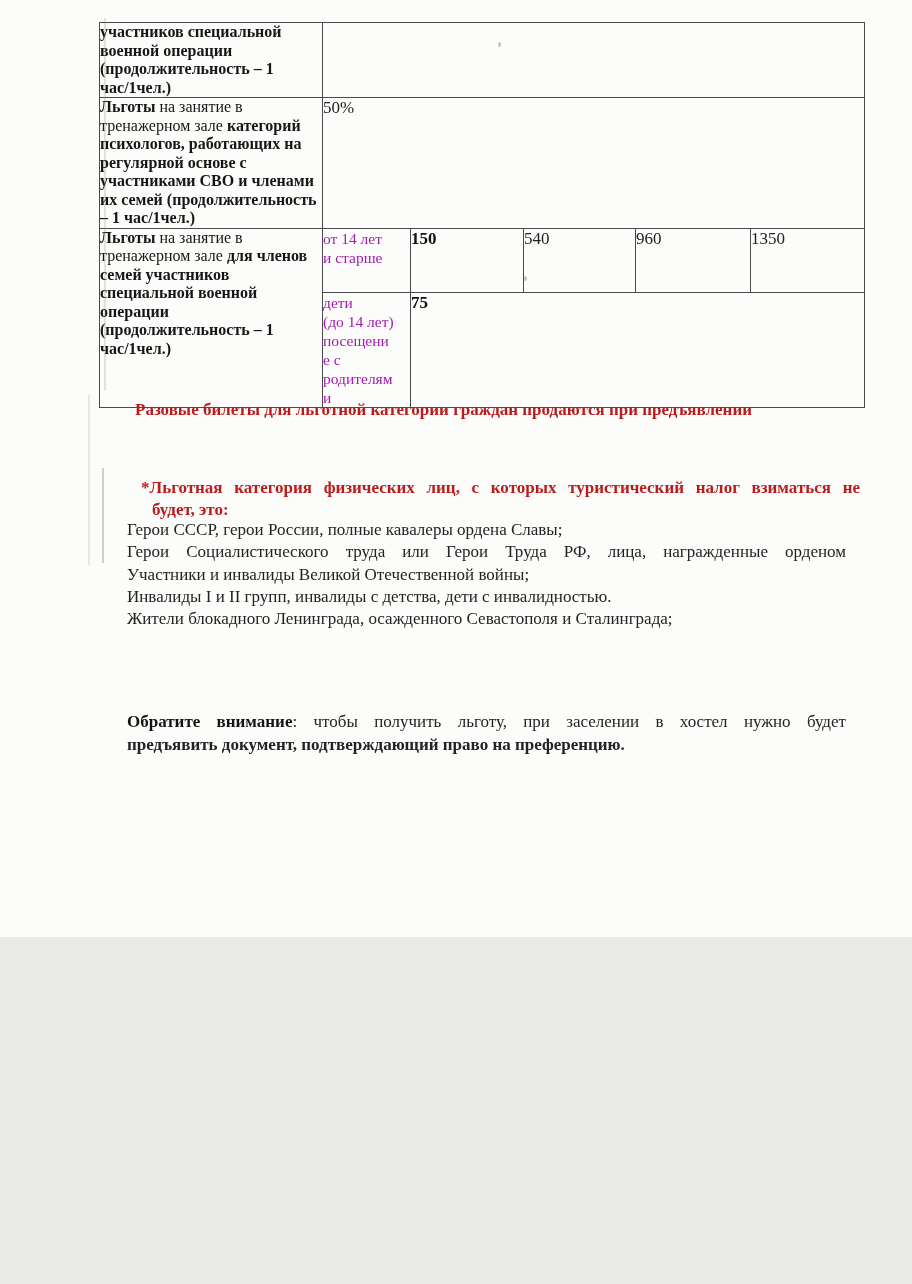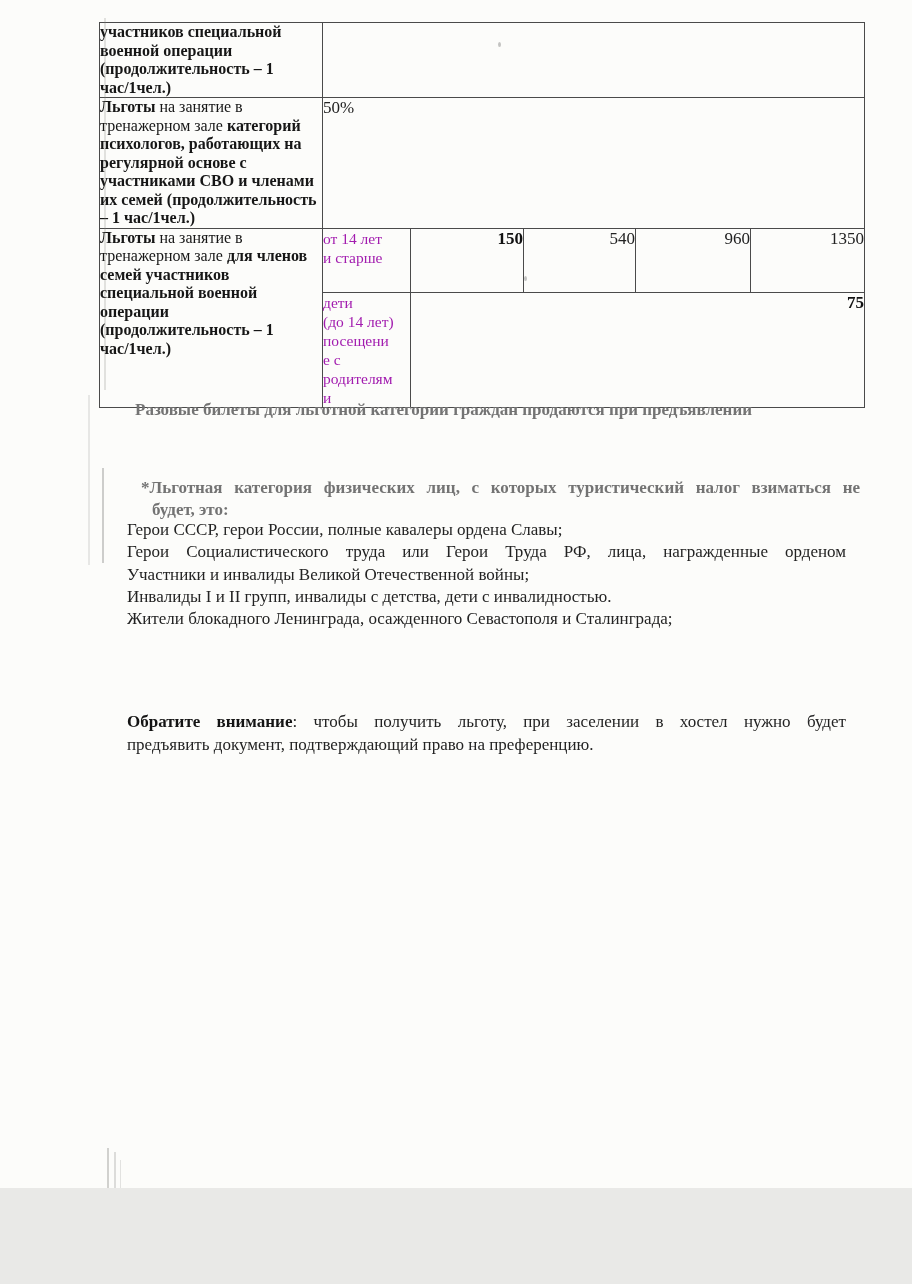--- a/index.html
+++ b/index.html
@@ -1,17 +1,17 @@
 <!DOCTYPE html>
 <html><head>
 <meta charset="utf-8">
 <style>
   html,body{margin:0;padding:0;background:#e9e9e7;}
   .page{
-    position:relative; width:912px; height:1188px; margin:0 auto;
+    position:relative; width:912px; height:937px; margin:0 auto;
     background:#fcfcfa; overflow:hidden;
     font-family:"Liberation Serif","DejaVu Serif",serif;
     color:#1d1d1d;
   }
   
   table.tariff{
     position:absolute; left:99px; top:22px;
     border-collapse:collapse; table-layout:fixed;
   }
   table.tariff td{
@@ -21,41 +21,41 @@
   td.label{
     font-size:16px; line-height:18.5px; padding:3px 5px 2px 6px;
     color:#161616;
   }
   td.label .b{font-weight:bold;}
   td.age{
     font-size:15.5px; line-height:19px; padding:4px 2px 2px 8px;
     white-space:pre-line; color:#a21caf;
   }
   td.price{
-    font-size:17px; text-align:right; padding-top:4px; color:#222;
+    font-size:17px; text-align:left; padding-top:4px; color:#222;
   }
   td.price.bold{font-weight:bold; color:#111;}
   td.fifty{
     font-size:17px; padding:4px 58px 0 0; color:#222;
   }
   
   .para{position:absolute; font-size:17px;}
-  .bold-para{font-weight:bold; color:#737373;}
+  .bold-para{font-weight:bold; color:#b91c1c;}
   .p-note{top:399px; left:128px; width:712px; line-height:22px;}
   .p-note .l1{text-indent:7px; white-space:nowrap;}
   .p-note .l2{white-space:nowrap;}
   .p-exempt{top:477px; left:152px; width:708px; line-height:22.4px;}
   .p-exempt .l1{margin-left:-11px; width:719px;}
   .jl{text-align:justify; text-align-last:justify;}
   .p-list{top:519px; left:127px; width:719px; line-height:22.35px; color:#232323;}
   .p-list .line{white-space:nowrap;}
   .p-list .line.jl{white-space:normal;}
   .p-att{top:711px; left:127px; width:719px; line-height:22.5px; color:#232323;}
   .p-att .bl{font-weight:bold; color:#141414;}
-  .p-att .l2{white-space:nowrap;}
+  .p-att .l2{white-space:nowrap;font-weight:bold;}
   
   .scan-bottom-line{
     position:absolute; left:-4px; top:1271px; width:922px; height:3.5px;
     background:#474747; transform:rotate(0.35deg); transform-origin:left center;
     box-shadow:0 -1.5px 0 rgba(120,120,120,.45);
   }
   .streak{position:absolute; background:rgba(130,130,125,.22);}
   .s1{left:104px; top:18px;  width:2px; height:372px;}
   .s2{left:102px; top:468px; width:2px; height:95px; background:rgba(95,95,95,.30);}
   .s3{left:88px;  top:395px; width:2px; height:170px; background:rgba(140,140,135,.18);}

